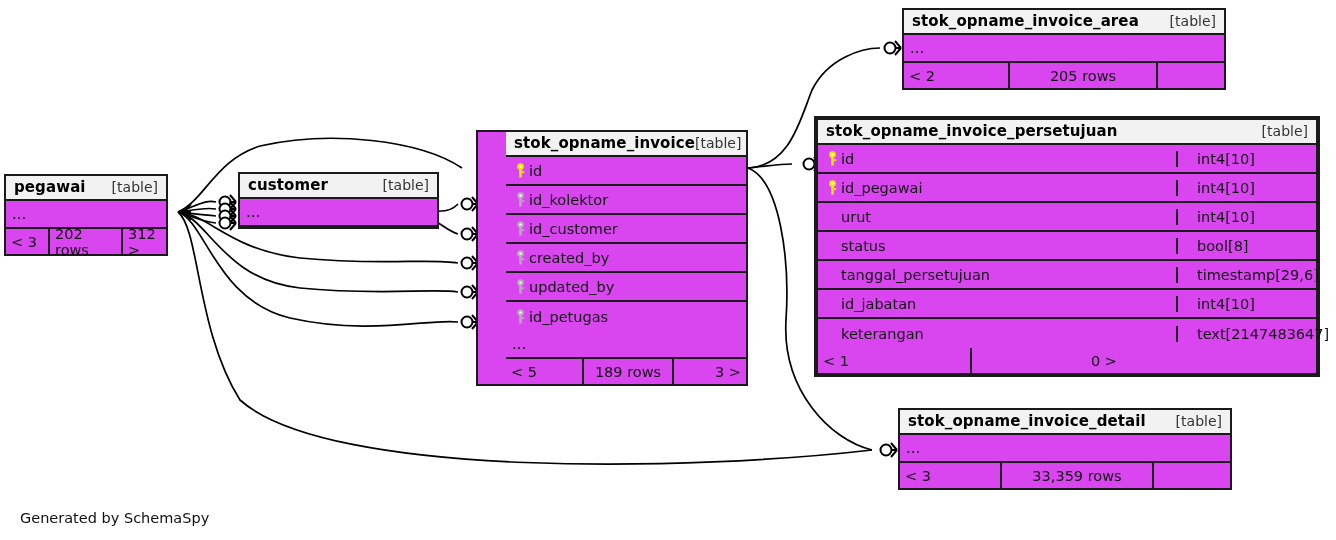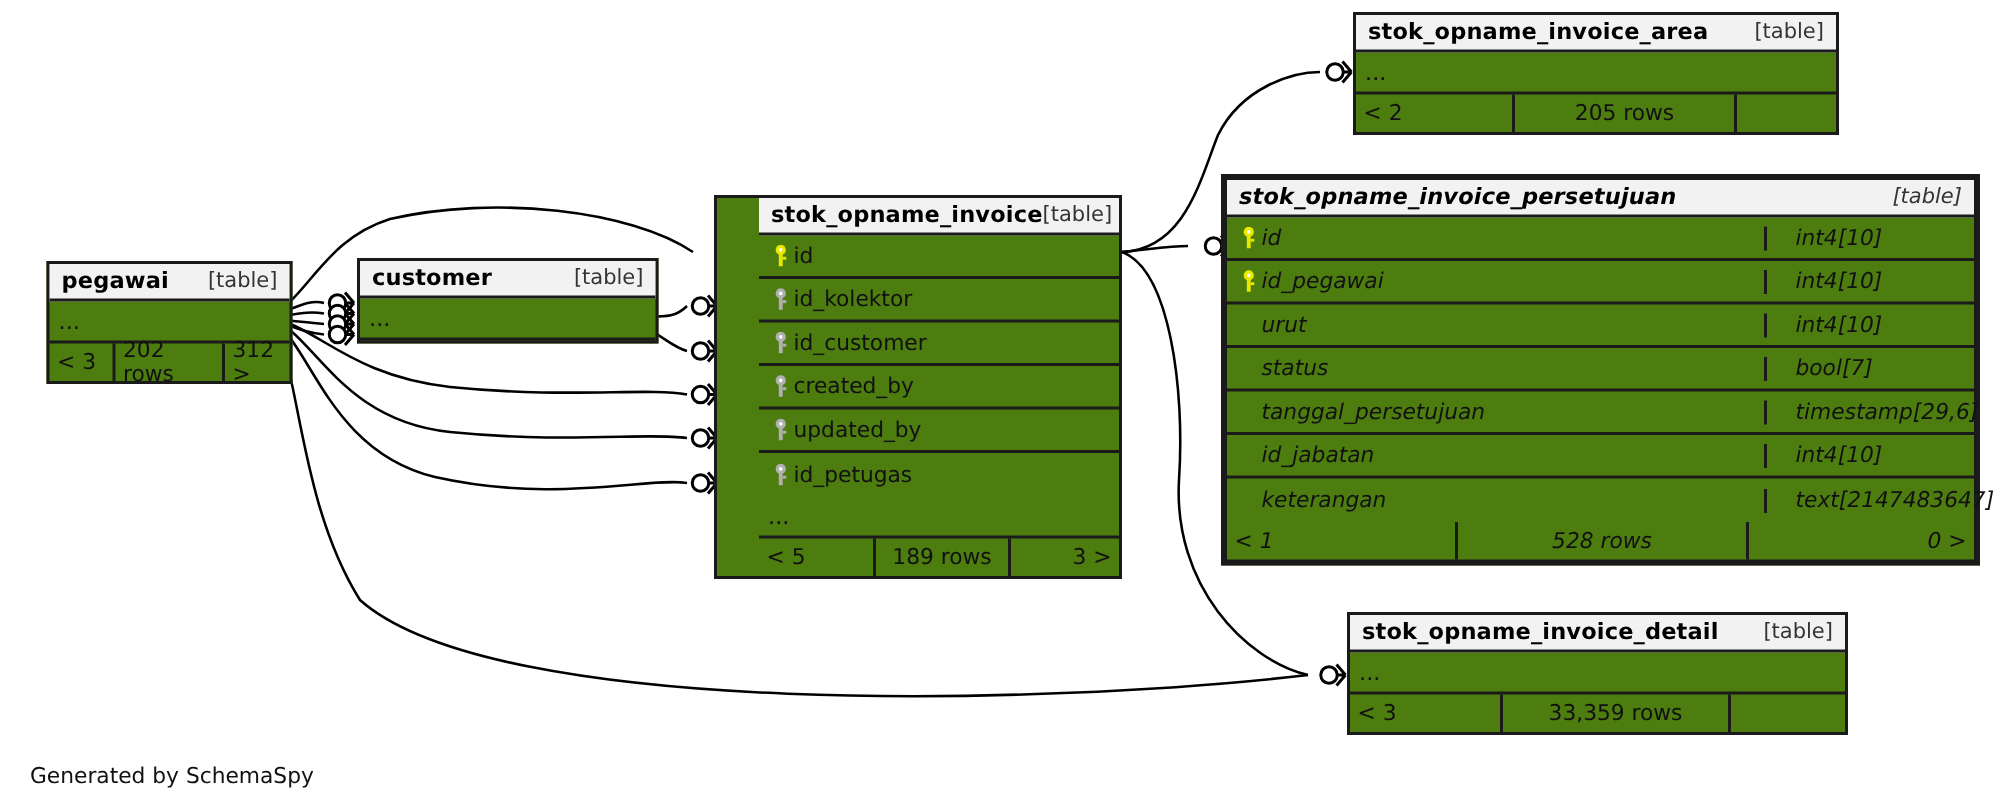--- a/index.html
+++ b/index.html
@@ -1,23 +1,23 @@
 <!DOCTYPE html>
 <html><head>
 <meta charset="utf-8">
 <style>
   html,body{margin:0;padding:0;background:#ffffff;}
   body{width:1336px;height:540px;overflow:hidden;
        font-family:"DejaVu Sans","Liberation Sans",sans-serif;}
   #canvas{position:relative;width:1336px;height:540px;}
   #edges{position:absolute;left:0;top:0;width:1336px;height:540px;pointer-events:none;}
 
-  .tbl{position:absolute;box-sizing:border-box;background:#4d7c0f;
+  .tbl{position:absolute;box-sizing:border-box;background:#d946ef;
        border:2px solid #1a1a1a;}
-  .tbl.focus{border-width:4px;font-style:italic;}
+  .tbl.focus{border-width:4px;}
   .thead{display:flex;align-items:center;justify-content:space-between;
          background:#f2f2f2;border-bottom:2px solid #1a1a1a;
          padding:2px 8px 3px 8px;box-sizing:border-box;}
   .tname{font-weight:bold;font-size:15px;color:#000;letter-spacing:.1px;}
   .ttag{font-size:14px;color:#333;}
   .row{display:flex;align-items:center;height:29px;box-sizing:border-box;
        border-bottom:2px solid #1a1a1a;font-size:14.5px;color:#111;}
   .row:last-child{border-bottom:none;}
   .rname{flex:1;display:flex;align-items:center;padding-left:6px;min-width:0;
          white-space:nowrap;overflow:hidden;}
@@ -113,21 +113,21 @@
       <g transform="translate(897,450)">
           <use href="#conn"></use>
         </g>
 
       <g transform="translate(184,212) scale(-1,1)">
         <path d="M0,0 L-7,-8 M0,0 L-7,0 M0,0 L-7,8" stroke="#000" stroke-width="2" fill="none"></path>
       </g>
     </g>
   </svg>
 
-  <div class="tbl" style="left:31px;top:174px;width:164px;">
+  <div class="tbl" style="left:4px;top:174px;width:164px;">
     <div class="thead">
       <span class="tname">pegawai</span>
       <span class="ttag">[table]</span>
     </div>
     <div class="ell">...</div>
     <div class="foot">
       <div class="fl" style="width:42px">&lt; 3</div>
       <div class="fc" style="flex:1">202 rows</div>
       <div class="fr" style="width:45px">312 &gt;</div>
     </div>
@@ -286,21 +286,21 @@
             <span class="noKey"></span>
             <span>urut</span>
           </span>
           <span class="rtype">int4[10]</span>
         </div>
         <div class="row">
           <span class="rname">
             <span class="noKey"></span>
             <span>status</span>
           </span>
-          <span class="rtype">bool[7]</span>
+          <span class="rtype">bool[8]</span>
         </div>
         <div class="row">
           <span class="rname">
             <span class="noKey"></span>
             <span>tanggal_persetujuan</span>
           </span>
           <span class="rtype">timestamp[29,6]</span>
         </div>
         <div class="row">
           <span class="rname">
@@ -312,21 +312,20 @@
         <div class="row">
           <span class="rname">
             <span class="noKey"></span>
             <span>keterangan</span>
           </span>
           <span class="rtype">text[2147483647]</span>
         </div>
       </div>
     <div class="foot">
       <div class="fl" style="width:152px">&lt; 1</div>
-      <div class="fc" style="flex:1">528 rows</div>
       <div class="fr" style="width:152px">0 &gt;</div>
     </div>
   </div>
 
   <div class="tbl" style="left:898px;top:408px;width:334px;">
     <div class="thead">
       <span class="tname">stok_opname_invoice_detail</span>
       <span class="ttag">[table]</span>
     </div>
     <div class="ell">...</div>

